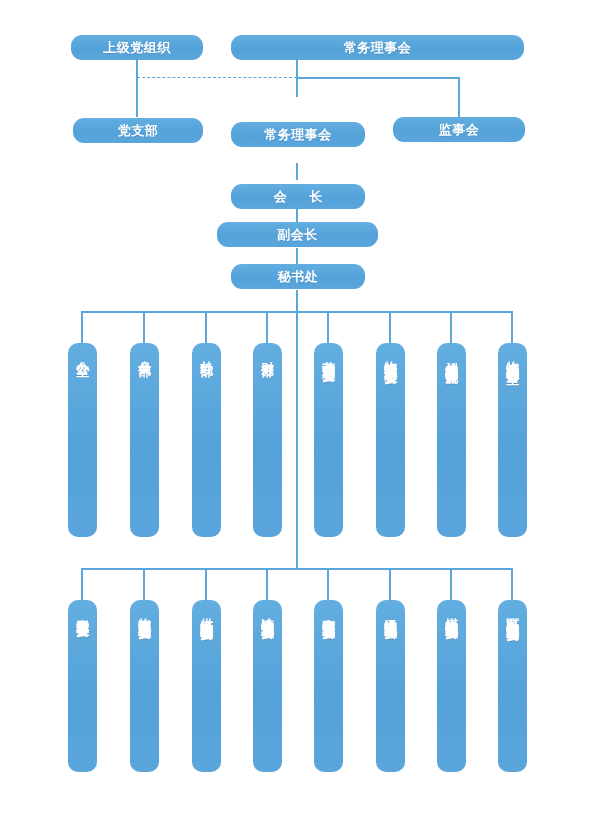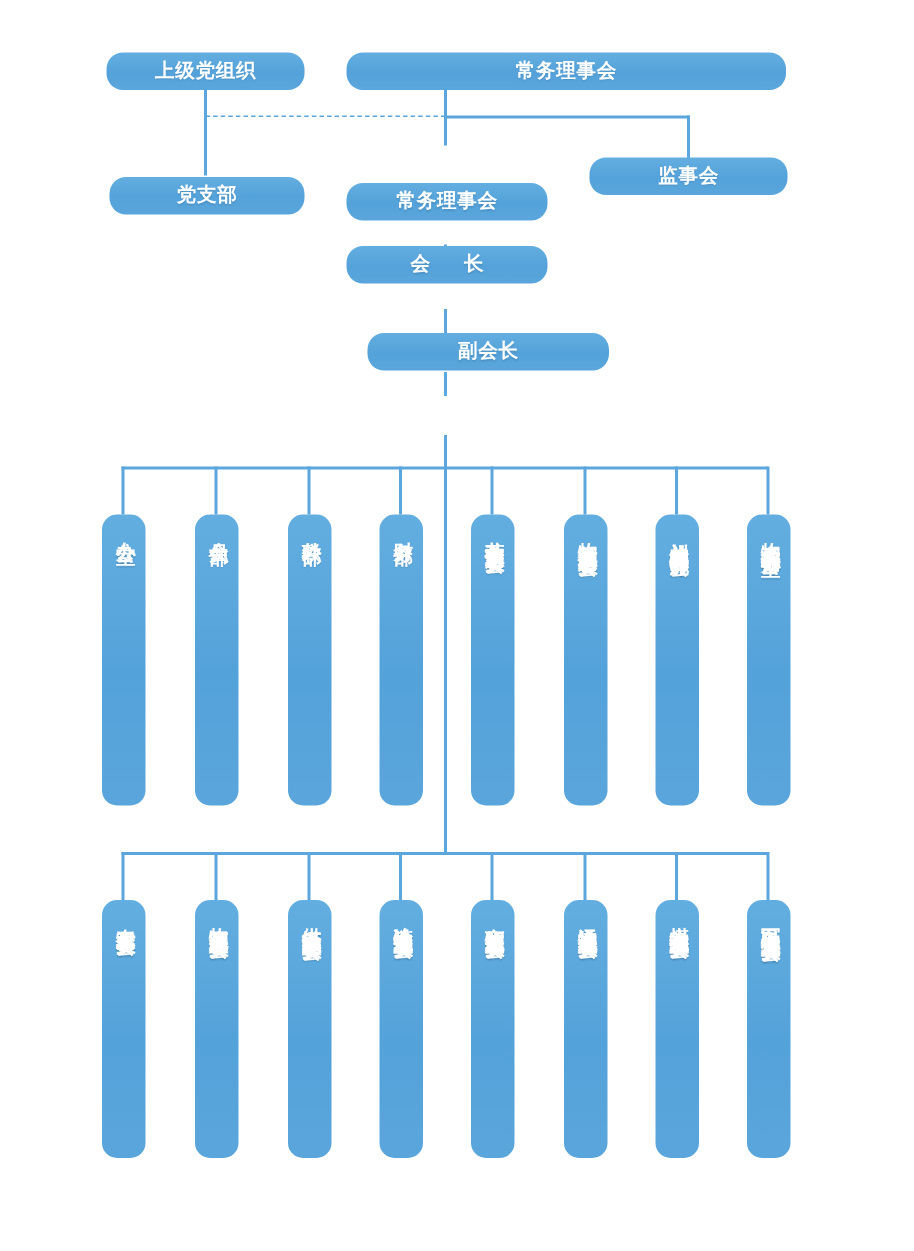--- a/index.html
+++ b/index.html
@@ -77,33 +77,34 @@
 
   <div class="ln vt" style="left:296px; top:60px; height:37px;"></div>
 
   <div class="ln dashed" style="left:137px; top:77px; width:160px;"></div>
 
   <div class="ln hz" style="left:296px; top:77px; width:164px;"></div>
   <div class="ln vt" style="left:458px; top:77px; height:40px;"></div>
 
   <div class="node h" style="left:73px; top:118px; width:130px;">党支部</div>
 
-  <div class="node h" style="left:393px; top:105px; width:132px;">监事会</div>
+  <div class="node h" style="left:393px; top:117px; width:132px;">监事会</div>
 
   <div class="ln vt" style="left:296px; top:122px; height:16px;"></div>
 
   <div class="node h" style="left:231px; top:122px; width:134px;">常务理事会</div>
   <div class="ln vt" style="left:296px; top:163px; height:17px;"></div>
 
-  <div class="node h spaced" style="left:231px; top:164px; width:134px;">会 长</div>
+  <div class="node h spaced" style="left:231px; top:184px; width:134px;">会 长</div>
   <div class="ln vt" style="left:296px; top:206px; height:16px;"></div>
 
-  <div class="node h" style="left:245px; top:222px; width:161px;">副会长</div>
+  <div class="node h" style="left:217px; top:222px; width:161px;">副会长</div>
   <div class="ln vt" style="left:296px; top:248px; height:16px;"></div>
 
+  <div class="node h" style="left:231px; top:264px; width:134px;">秘书处</div>
 
   <div class="ln vt" style="left:296px; top:290px; height:279px;"></div>
 
   <div class="ln hz" style="left:81px; top:311px; width:431px;"></div>
 
   <div class="ln vt" style="left:81px;  top:311px; height:32px;"></div>
   <div class="ln vt" style="left:143px; top:311px; height:32px;"></div>
   <div class="ln vt" style="left:205px; top:311px; height:32px;"></div>
   <div class="ln vt" style="left:266px; top:311px; height:32px;"></div>
   <div class="ln vt" style="left:327px; top:311px; height:32px;"></div>

